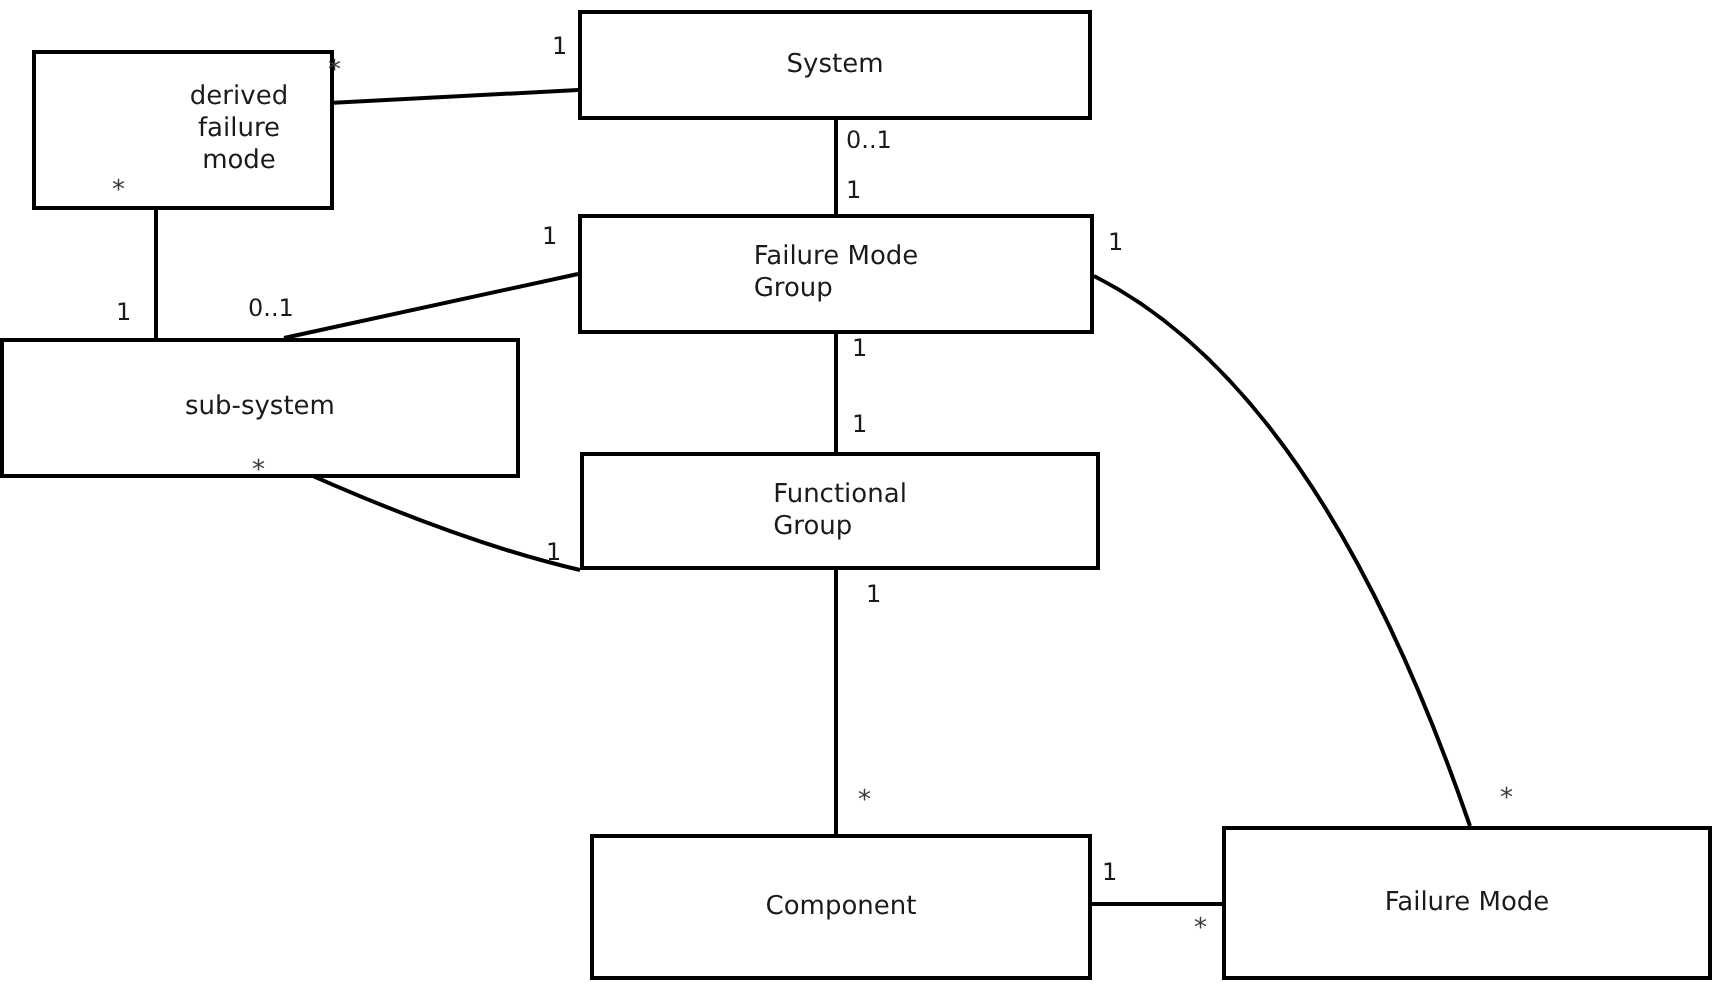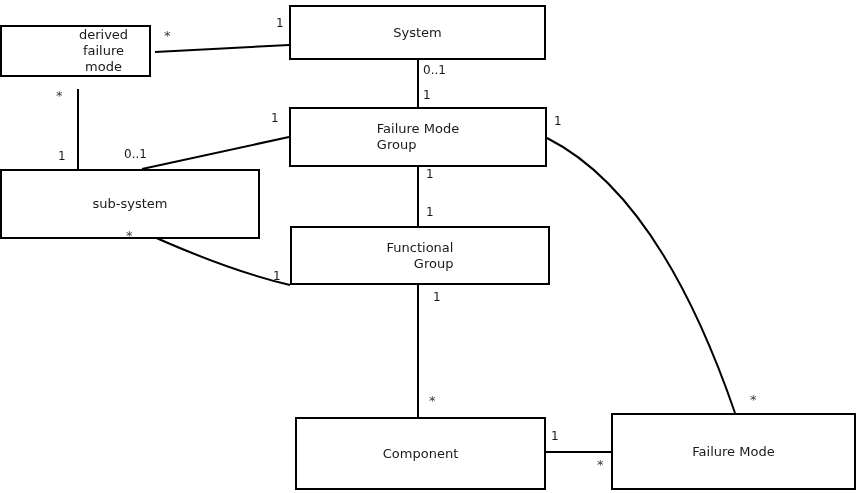--- a/index.html
+++ b/index.html
@@ -66,37 +66,37 @@
         <path d="M 142,169 L 289,137" stroke="#000000" stroke-width="2" fill="none"></path>
         <path d="M 418,167 L 418,226" stroke="#000000" stroke-width="2" fill="none"></path>
         <path d="M 547,138 Q 660,195 735,413" stroke="#000000" stroke-width="2" fill="none"></path>
         <path d="M 132,227 Q 225,270 290,285" stroke="#000000" stroke-width="2" fill="none"></path>
         <path d="M 418,285 L 418,417" stroke="#000000" stroke-width="2" fill="none"></path>
         <path d="M 546,452 L 611,452" stroke="#000000" stroke-width="2" fill="none"></path>
       </g>
   </svg>
 
   <div id="box-layer">
-      <div class="uml-box" style="left: 0; top: 25px; width: 151px; height: 52px;">
+      <div class="uml-box" style="left: 16px; top: 25px; width: 151px; height: 80px;">
         <div class="box-label" style="text-align: center; transform: translateX(28px);">derived
 failure
 mode</div>
       </div>
       <div class="uml-box" style="left: 289px; top: 5px; width: 257px; height: 55px;">
         <div class="box-label" style="text-align: center;">System</div>
       </div>
       <div class="uml-box" style="left: 289px; top: 107px; width: 258px; height: 60px;">
         <div class="box-label" style="text-align: left;">Failure Mode
 Group</div>
       </div>
       <div class="uml-box" style="left: 0px; top: 169px; width: 260px; height: 70px;">
         <div class="box-label" style="text-align: center;">sub-system</div>
       </div>
       <div class="uml-box" style="left: 290px; top: 226px; width: 260px; height: 59px;">
-        <div class="box-label" style="text-align: right;">Functional
+        <div class="box-label" style="text-align: left;">Functional
 Group</div>
       </div>
       <div class="uml-box" style="left: 295px; top: 417px; width: 251px; height: 73px;">
         <div class="box-label" style="text-align: left;">Component</div>
       </div>
       <div class="uml-box" style="left: 611px; top: 413px; width: 245px; height: 77px;">
         <div class="box-label" style="text-align: center;">Failure Mode</div>
       </div>
     </div>
   <div id="mult-layer">

